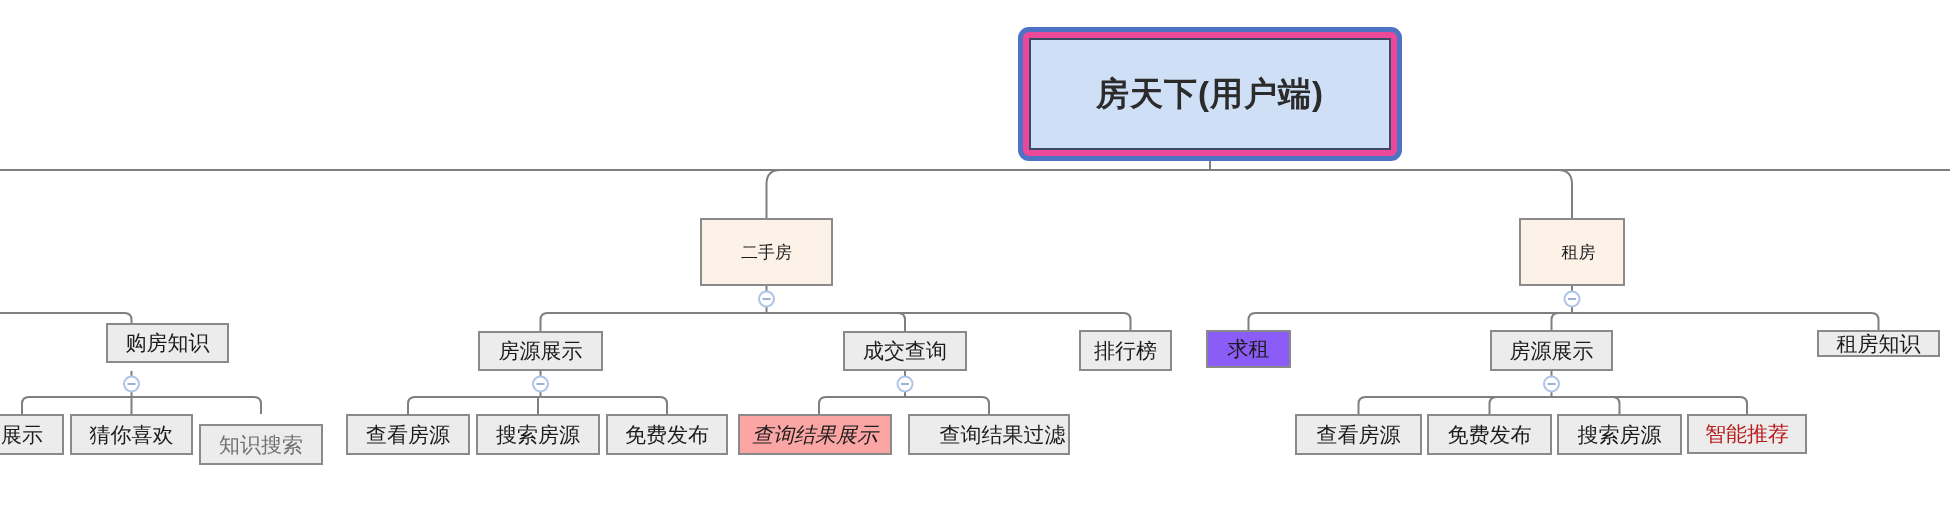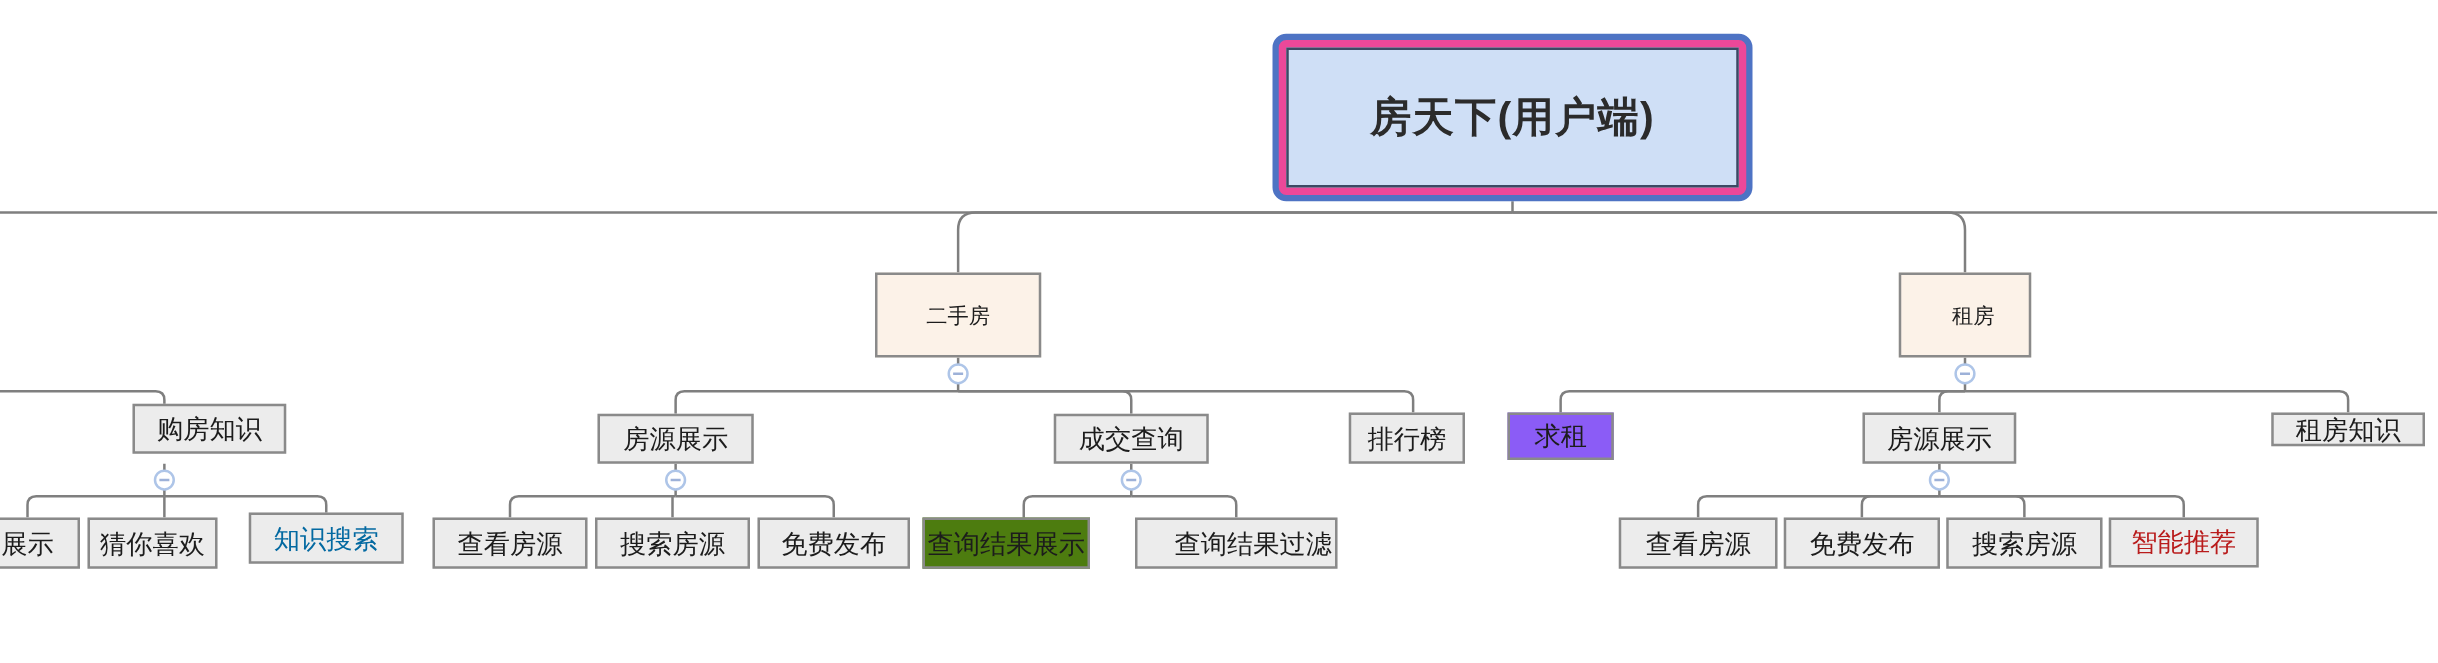--- a/index.html
+++ b/index.html
@@ -113,36 +113,36 @@
       </div>
       <div class="node lvl2" style="left: 1490px; top: 330px; width: 123px; height: 41px; background: rgb(236, 236, 236); border-color: rgb(138, 138, 138); color: rgb(28, 28, 28);">
         <span>房源展示</span>
       </div>
       <div class="node lvl2" style="left: 1817px; top: 330px; width: 123px; height: 27px; background: rgb(236, 236, 236); border-color: rgb(138, 138, 138); color: rgb(28, 28, 28);">
         <span>租房知识</span>
       </div>
       <div class="node lvl3" style="left: -20px; top: 414px; width: 84px; height: 41px; background: rgb(236, 236, 236); border-color: rgb(138, 138, 138); color: rgb(28, 28, 28);">
         <span>展示</span>
       </div>
-      <div class="node lvl3" style="left: 70px; top: 414px; width: 104px; height: 41px; background: rgb(236, 236, 236); border-color: rgb(138, 138, 138); color: rgb(28, 28, 28);">
+      <div class="node lvl3" style="left: 70px; top: 414px; width: 123px; height: 41px; background: rgb(236, 236, 236); border-color: rgb(138, 138, 138); color: rgb(28, 28, 28);">
         <span>猜你喜欢</span>
       </div>
-      <div class="node lvl3" style="left: 199px; top: 410px; width: 124px; height: 41px; background: rgb(236, 236, 236); border-color: rgb(138, 138, 138); color: #0369a1;">
+      <div class="node lvl3" style="left: 199px; top: 424px; width: 124px; height: 41px; background: rgb(236, 236, 236); border-color: rgb(138, 138, 138); color: #737373;">
         <span>知识搜索</span>
       </div>
       <div class="node lvl3" style="left: 346px; top: 414px; width: 124px; height: 41px; background: rgb(236, 236, 236); border-color: rgb(138, 138, 138); color: rgb(28, 28, 28);">
         <span>查看房源</span>
       </div>
       <div class="node lvl3" style="left: 476px; top: 414px; width: 124px; height: 41px; background: rgb(236, 236, 236); border-color: rgb(138, 138, 138); color: rgb(28, 28, 28);">
         <span>搜索房源</span>
       </div>
       <div class="node lvl3" style="left: 606px; top: 414px; width: 122px; height: 41px; background: rgb(236, 236, 236); border-color: rgb(138, 138, 138); color: rgb(28, 28, 28);">
         <span>免费发布</span>
       </div>
-      <div class="node lvl3" style="left: 738px; top: 414px; width: 134px; height: 41px; background: #4d7c0f; border-color: rgb(138, 138, 138); color: rgb(28, 28, 28);">
+      <div class="node lvl3" style="left: 738px; top: 414px; width: 154px; height: 41px; background: #fca5a5; border-color: rgb(138, 138, 138); color: rgb(28, 28, 28); font-style: italic;">
         <span>查询结果展示</span>
       </div>
       <div class="node lvl3" style="left: 908px; top: 414px; width: 162px; height: 41px; background: rgb(236, 236, 236); border-color: rgb(138, 138, 138); color: rgb(28, 28, 28); padding-left: 27px;">
         <span>查询结果过滤</span>
       </div>
       <div class="node lvl3" style="left: 1295px; top: 414px; width: 127px; height: 41px; background: rgb(236, 236, 236); border-color: rgb(138, 138, 138); color: rgb(28, 28, 28);">
         <span>查看房源</span>
       </div>
       <div class="node lvl3" style="left: 1427px; top: 414px; width: 125px; height: 41px; background: rgb(236, 236, 236); border-color: rgb(138, 138, 138); color: rgb(28, 28, 28);">
         <span>免费发布</span>

